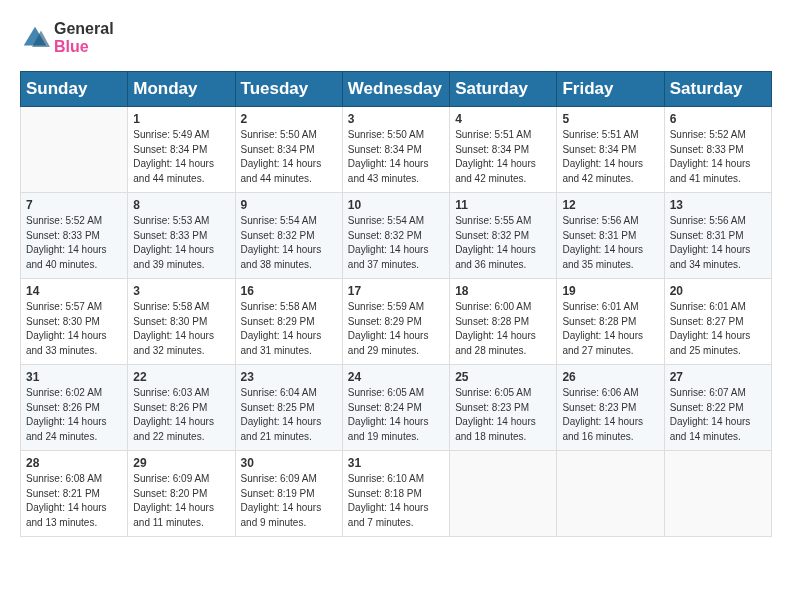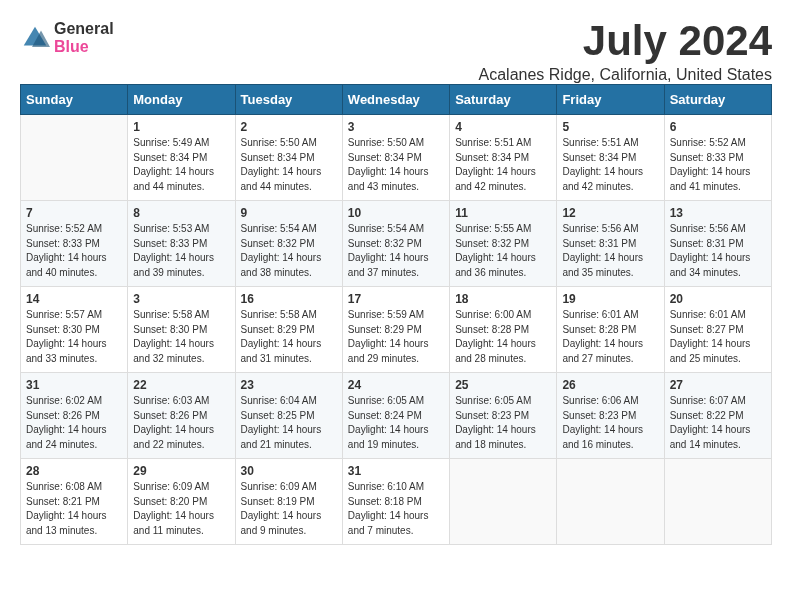--- a/index.html
+++ b/index.html
@@ -7,21 +7,21 @@
       font-family: Arial, sans-serif;
       background: #fff;
       width: 792px;
       min-height: 612px;
       padding: 20px;
     }
     .header {
       display: flex;
       justify-content: space-between;
       align-items: flex-start;
-      margin-bottom: 0;
+      margin-bottom: 16px;
     }
     .logo {
       display: flex;
       align-items: center;
       gap: 4px;
     }
     .logo-text {
       display: flex;
       flex-direction: column;
       font-size: 16px;
@@ -51,21 +51,21 @@
     table {
       width: 100%;
       border-collapse: collapse;
       font-size: 11px;
     }
     thead tr th {
       background-color: #2471a3;
       color: white;
       padding: 7px 5px;
       text-align: left;
-      font-size: 13px;
+      font-size: 17px;
       font-weight: bold;
       border: 1px solid #1a5276;
       margin-left: 21px;
     }
     tbody tr {
       border-bottom: 1px solid #ccc;
     }
     tbody tr td {
       vertical-align: top;
       padding: 5px 5px 6px 5px;
@@ -100,24 +100,20 @@
   <div class="logo">
     <svg class="logo-icon" viewBox="0 0 40 40" xmlns="http://www.w3.org/2000/svg">
       <polygon points="20,5 35,30 5,30" fill="#2471a3" opacity="0.85"></polygon>
       <polygon points="28,10 40,32 16,32" fill="#1a5276" opacity="0.6"></polygon>
     </svg>
     <div class="logo-text">
       <span class="general">General</span>
       <span class="blue">Blue</span>
     </div>
   </div>
-  <div class="title-block">
-    <div class="month-title">July 2024</div>
-    <div class="location">Acalanes Ridge, California, United States</div>
-  </div>
 </div>
 
 <table>
   <thead>
     <tr>
     <th>Sunday</th>
         <th>Monday</th>
         <th>Tuesday</th>
         <th>Wednesday</th>
         <th>Saturday</th>

